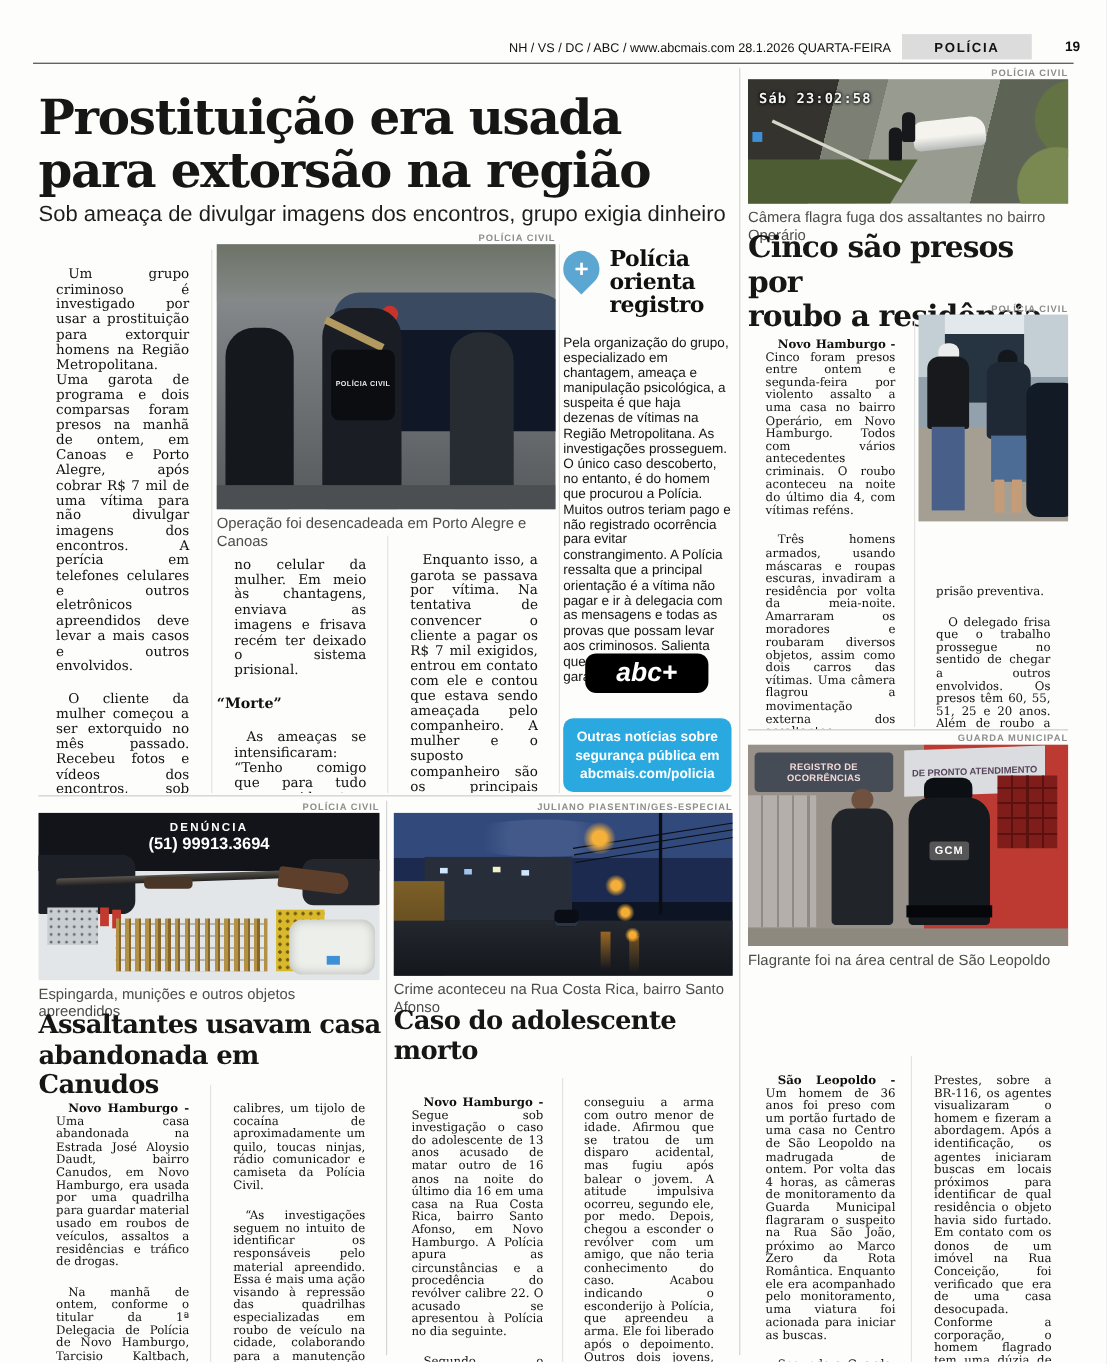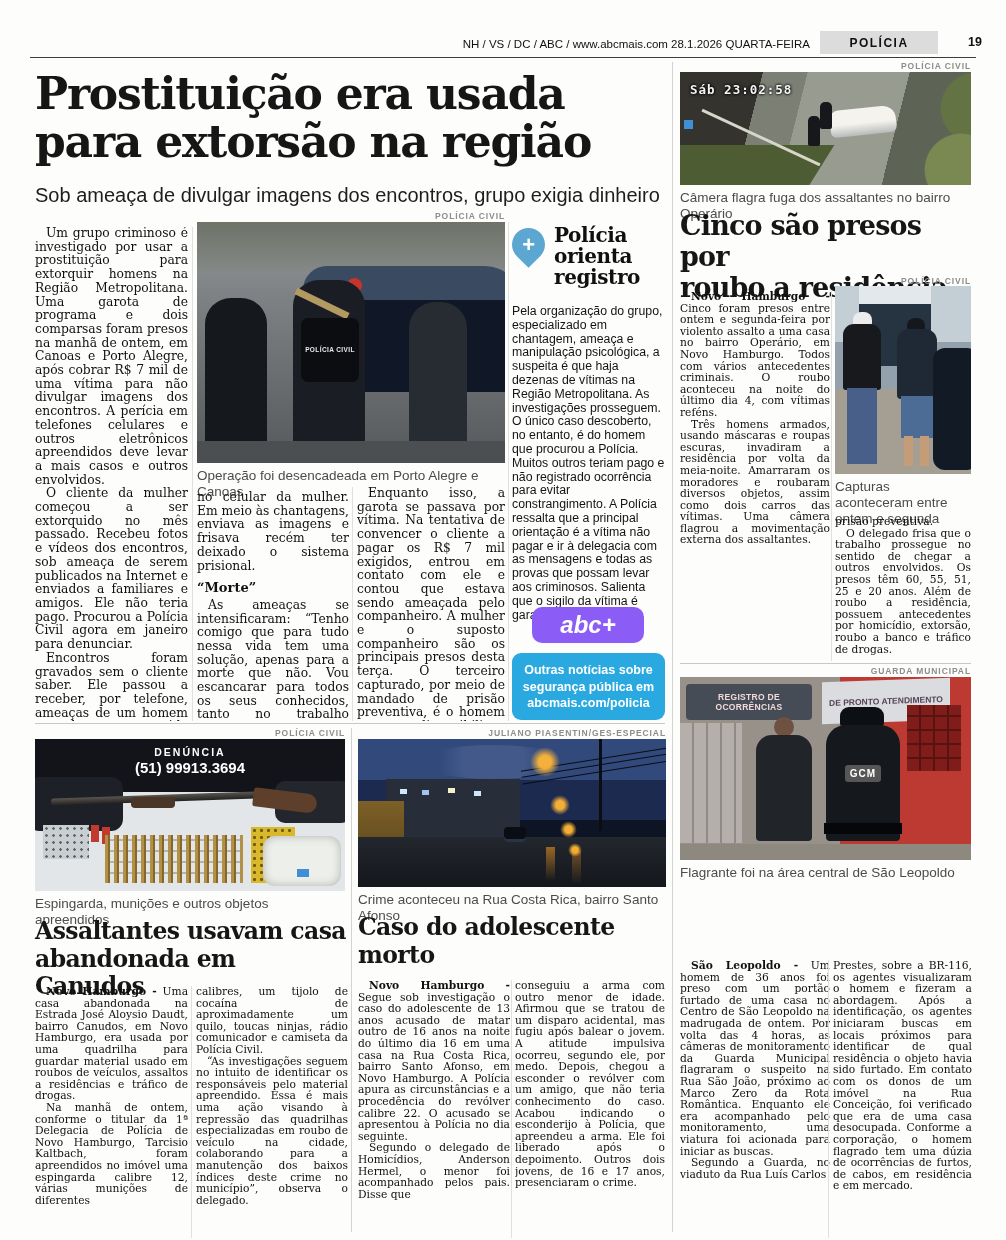--- a/index.html
+++ b/index.html
@@ -20,34 +20,34 @@
   .vr.light{background:#e0e0e0}
   .hr{position:absolute;height:1px;background:#c8c8c8}
   
   .h1{font:700 44px/1.08 "DejaVu Serif","Liberation Serif",serif;letter-spacing:-1.2px;color:#161616}
   .h2{font:700 27px/1.14 "DejaVu Serif",serif;letter-spacing:-0.8px;color:#161616}
   .h3{font:700 23.5px/1.18 "DejaVu Serif",serif;letter-spacing:-0.6px;color:#161616}
   .deck{font:400 20px/1.2 "Liberation Sans",sans-serif;color:#1d1d1d}
   .credit{font:700 8.5px/1 "Liberation Sans",sans-serif;color:#8d8d8d;letter-spacing:.9px;text-align:right}
   .cap{font:400 13.5px/1.18 "Liberation Sans",sans-serif;color:#4c4c4c}
   .body{text-align:justify;hyphens:auto;overflow:hidden}
-  .body p{margin:0}
+  .body p{margin:16px}
   .body p.ind{text-indent:11px}
   .body-lg{font-size:12.3px;line-height:13.7px}
   .body-sm{font-size:10.7px;line-height:11.6px}
   .dl{font-weight:700}
   .subhd{font:700 13px/1.2 "DejaVu Serif",serif;margin:7px 0 3px !important}
   
   .sb{position:absolute;left:512px;top:225px;width:153px;height:497px}
   .sb-head{position:absolute;top:0;left:0;display:flex;gap:9px;align-items:flex-start}
   .pin{width:33px;height:33px;background:#5ca7d1;border-radius:50% 50% 50% 0;transform:rotate(-45deg);margin-top:3px;flex:0 0 auto;display:flex;align-items:center;justify-content:center}
   .pin span{transform:rotate(45deg);color:#fff;font:700 22px/1 "Liberation Sans",sans-serif}
   .sb-title{font:700 20px/21px "DejaVu Serif",serif;letter-spacing:-0.4px}
   .sb-body{position:absolute;top:80px;left:0;width:153px;font:400 12.3px/13.8px "Liberation Sans",sans-serif;color:#141414;text-align:left}
-  .abclogo{position:absolute;bottom:79px;left:20px;width:112px;height:36px;background:#8b5cf6;border-radius:10px;
+  .abclogo{position:absolute;bottom:92px;left:20px;width:112px;height:36px;background:#000000;border-radius:10px;
         display:flex;align-items:center;justify-content:center;color:#fff;font:italic 700 24px "Liberation Sans",sans-serif}
   .promo{position:absolute;bottom:2px;left:0;width:141px;background:#2aa9e1;border-radius:9px;padding:9px 6px;
         color:#fff;text-align:center;font:700 12.5px/1.3 "Liberation Sans",sans-serif}
   
   .photo{position:absolute;overflow:hidden}
   
   .ph-op{background:linear-gradient(180deg,#94989a 0%,#7e8284 30%,#6b6f72 62%,#55595c 100%)}
   .op-trees{position:absolute;left:0;right:0;top:0;height:52px;background:linear-gradient(180deg,#6e7368,#858988)}
   .op-car{position:absolute;right:-16px;top:44px;width:218px;height:126px;border-radius:24px 36px 10px 10px;
         background:linear-gradient(180deg,#3a4a60 0 27%,#101827 27%)}
@@ -139,21 +139,21 @@
 </head>
 <body>
 
 <div class="page">
 
   <div class="mast"><b>NH / VS / DC / ABC /</b><span> www.abcmais.com </span><span>28.1.2026 </span><b>QUARTA-FEIRA</b></div>
   <div class="secbox">POLÍCIA</div>
   <div class="pagenum">19</div>
   <div class="toprule"></div>
 
-  <div class="abs h1" style="left:35px;top:70px;width:645px">
+  <div class="abs h1" style="left:35px;top:84px;width:645px">
     <div>Prostituição era usada</div>
     <div>para extorsão na região</div>
   </div>
   <div class="abs deck" style="left:35px;top:183px;width:645px">Sob ameaça de divulgar imagens dos encontros, grupo exigia dinheiro</div>
 
   <div class="abs body body-lg" style="left:35px;top:227px;width:153px;height:494px">
     <p class="ind">Um grupo criminoso é investigado por usar a prostituição para extorquir homens na Região Metropolitana. Uma garota de programa e dois comparsas foram presos na manhã de ontem, em Canoas e Porto Alegre, após cobrar R$ 7 mil de uma vítima para não divulgar imagens dos encontros. A perícia em telefones celulares e outros eletrônicos apreendidos deve levar a mais casos e outros envolvidos.</p>
     <p class="ind">O cliente da mulher começou a ser extorquido no mês passado. Recebeu fotos e vídeos dos encontros, sob ameaça de serem publicados na Internet e enviados a familiares e amigos. Ele não teria pago. Procurou a Polícia Civil agora em janeiro para denunciar.</p>
     <p class="ind">Encontros foram gravados sem o cliente saber. Ele passou a receber, por telefone, ameaças de um homem que alegava ser marido da garota. Dizia ter descoberto os conteúdos</p>
   </div>
@@ -238,21 +238,20 @@
     <div class="cap-truck"></div>
     <div class="cap-head1"></div>
     <div class="cap-torso1"></div>
     <div class="cap-legs1"></div>
     <div class="cap-head2"></div>
     <div class="cap-torso2"></div>
     <div class="cap-shorts"></div>
     <div class="cap-legs2"></div>
     <div class="cap-car"></div>
   </div>
-  <div class="abs cap" style="left:835px;top:479px;width:136px">Capturas aconteceram entre ontem e segunda</div>
   <div class="abs body body-sm" style="left:835px;top:516px;width:136px;height:146px">
     <p>prisão preventiva.</p>
     <p class="ind">O delegado frisa que o trabalho prossegue no sentido de chegar a outros envolvidos. Os presos têm 60, 55, 51, 25 e 20 anos. Além de roubo a residência, possuem antecedentes por homicídio, extorsão, roubo a banco e tráfico de drogas.</p>
   </div>
   <div class="vr light" style="left:831px;top:291px;height:370px"></div>
   <div class="hr" style="left:680px;top:663px;width:291px"></div>
 
   <div class="abs credit" style="left:35px;top:729px;width:310px">POLÍCIA CIVIL</div>
   <div class="photo ph-wp" style="left:35px;top:739px;width:310px;height:152px">
     <div class="wp-t1">DENÚNCIA</div>

